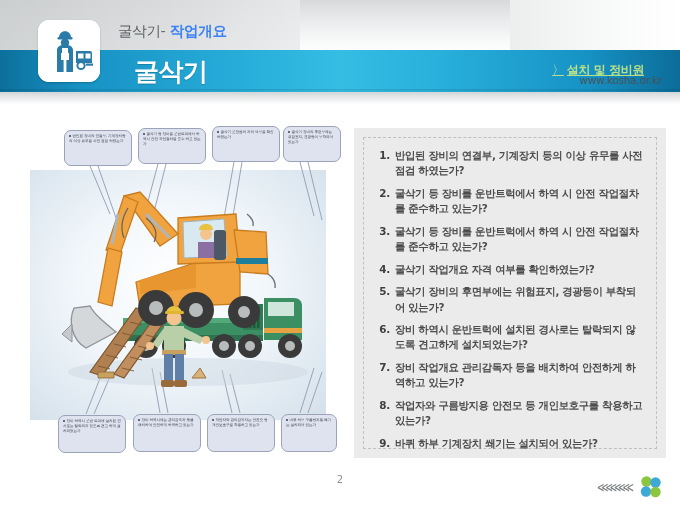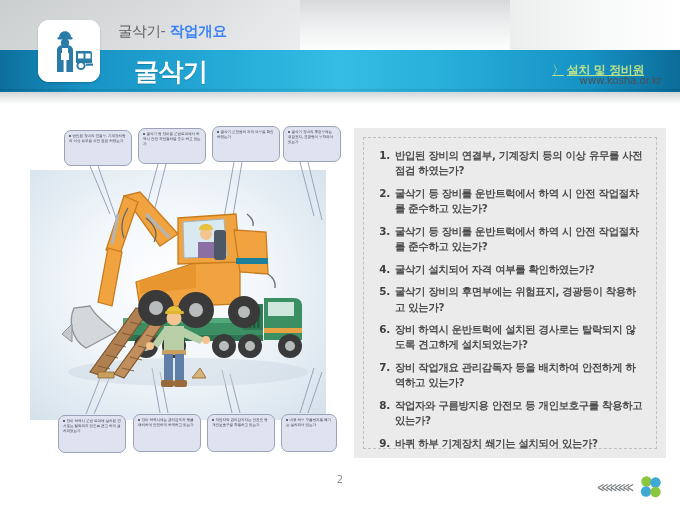--- a/index.html
+++ b/index.html
@@ -465,22 +465,22 @@
       <span class="dot"></span><span class="bubble-text">바퀴 하부 구름방지용 쐐기는 설치되어 있는가</span>
     </div>
   </div>
 
   <div class="panel">
     <div class="panel-inner">
       <ol class="checklist">
         <li>반입된 장비의 연결부, 기계장치 등의 이상 유무를 사전 점검 하였는가?</li>
         <li>굴삭기 등 장비를 운반트럭에서 하역 시 안전 작업절차를 준수하고 있는가?</li>
         <li>굴삭기 등 장비를 운반트럭에서 하역 시 안전 작업절차를 준수하고 있는가?</li>
-        <li>굴삭기 설치되어 자격 여부를 확인하였는가?</li>
-        <li>굴삭기 장비의 후면부에는 위험표지, 경광등이 착용하고 있는가?</li>
+        <li>굴삭기 작업개요 자격 여부를 확인하였는가?</li>
+        <li>굴삭기 장비의 후면부에는 위험표지, 경광등이 부착되어 있는가?</li>
         <li>장비 하역시 운반트럭에  설치된 경사로는 탈락되지 않도록 견고하게 설치되었는가?</li>
         <li>장비 작업개요 관리감독자 등을 배치하여 안전하게 하역하고 있는가?</li>
         <li>작업자와 구름방지용 안전모 등 개인보호구를 착용하고 있는가?</li>
         <li>바퀴 하부 기계장치 쐐기는 설치되어 있는가?</li>
       </ol>
     </div>
   </div>
 
   <div class="page-num">2</div>
 

